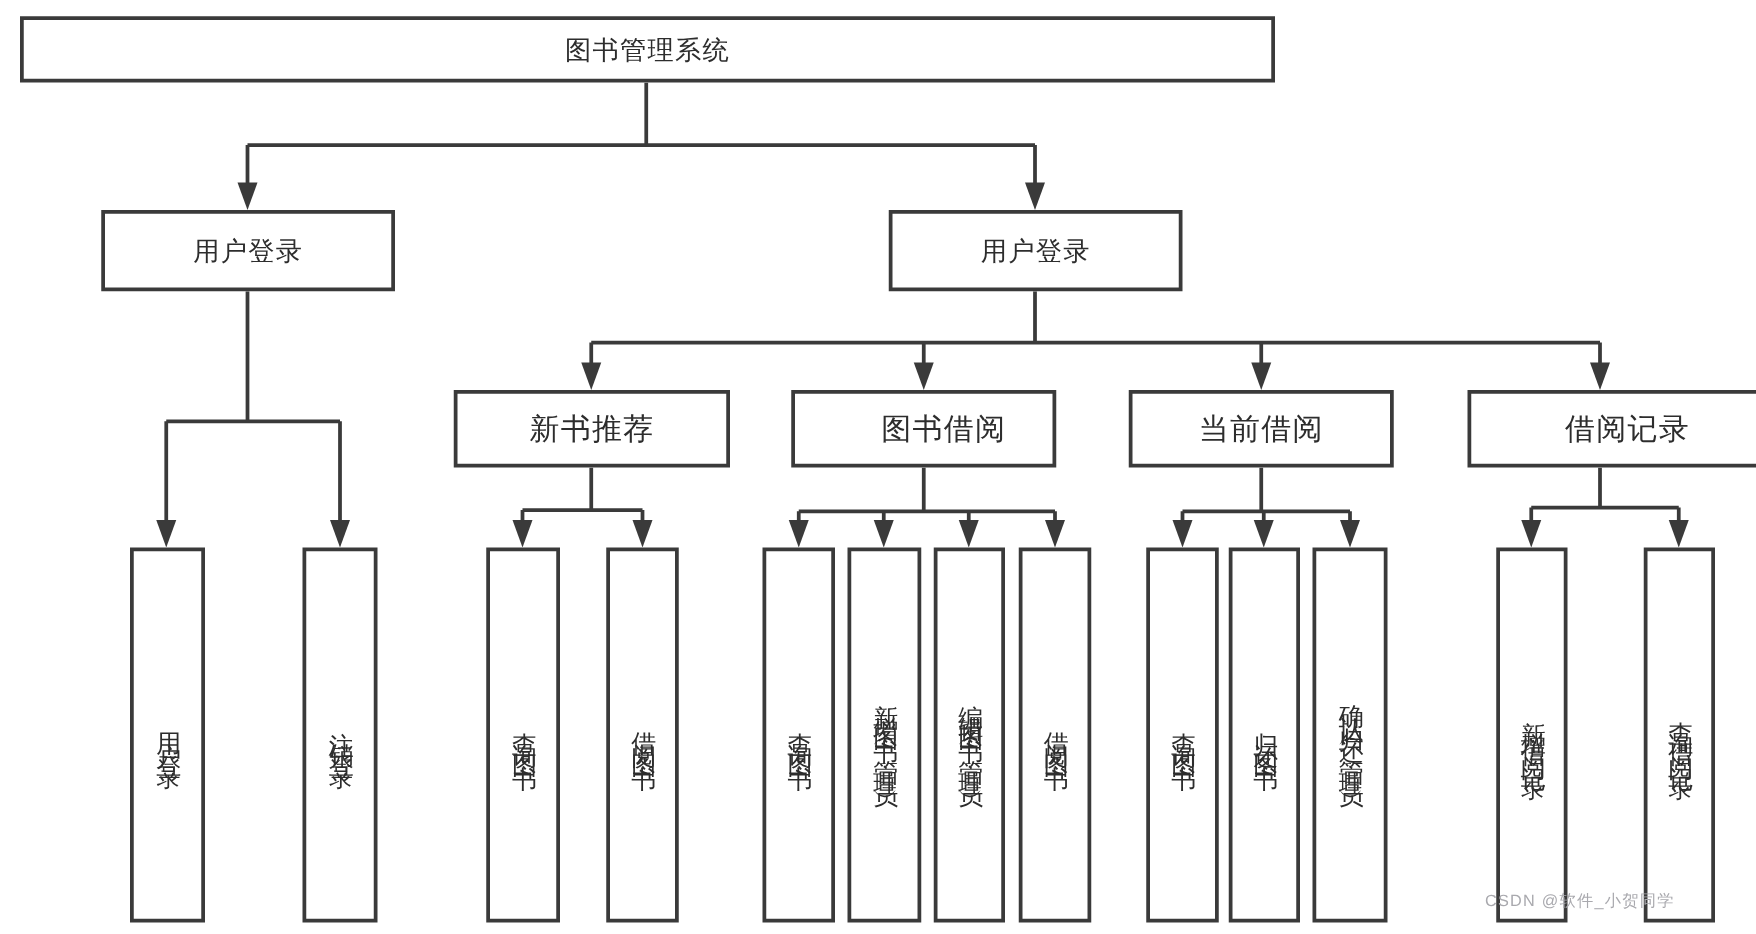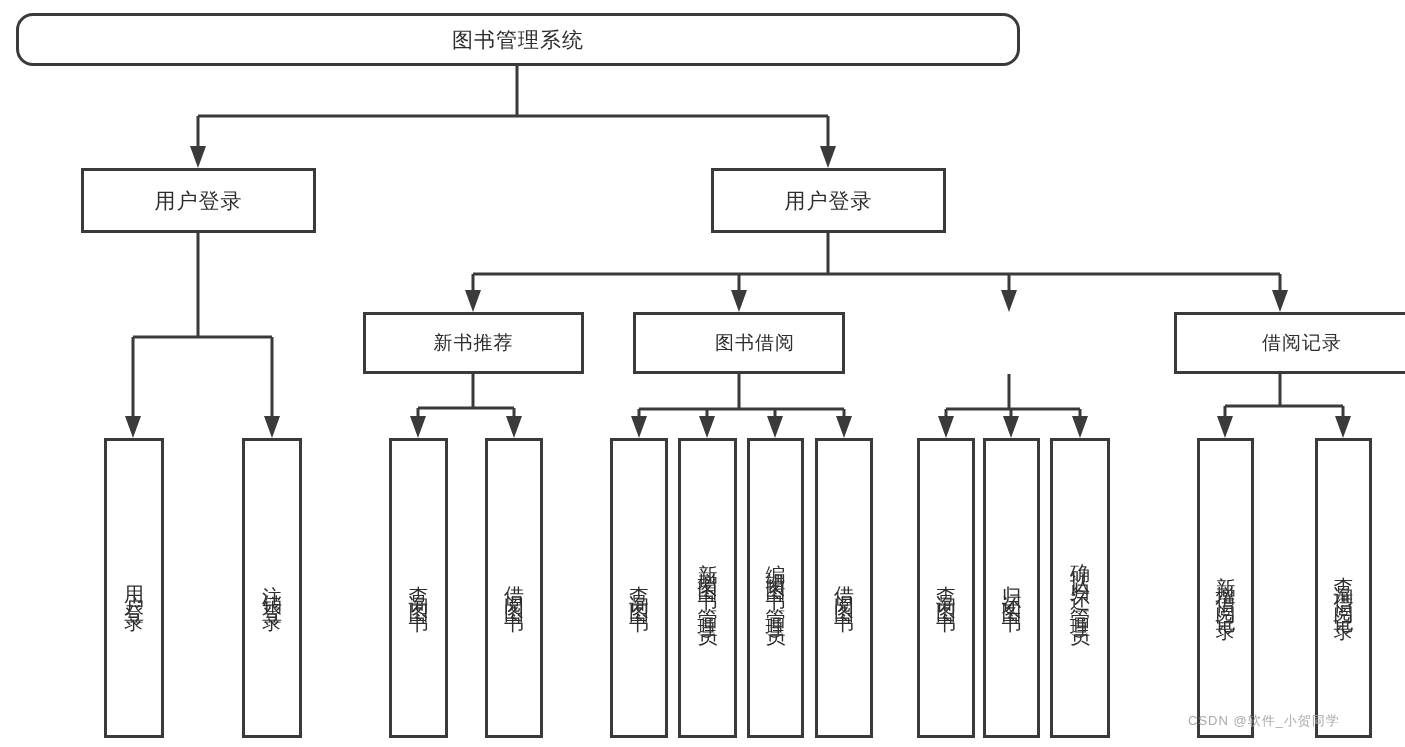--- a/index.html
+++ b/index.html
@@ -20,23 +20,23 @@
     position: absolute;
     box-sizing: border-box;
     border: 3px solid #3a3a3a;
     background: #ffffff;
     display: flex;
     align-items: center;
     justify-content: center;
     color: #2d2d2d;
     text-align: center;
   }
-  .node.root { font-size: 21px; letter-spacing: 1px; border-radius: 17px; }
+  .node.root { font-size: 21px; letter-spacing: 1px; }
   .node.h2   { font-size: 21px; letter-spacing: 1px; }
-  .node.h3   { font-size: 19px; letter-spacing: 1px; }
+  .node.h3   { font-size: 24px; letter-spacing: 1px; }
   .node.leaf {
     writing-mode: vertical-rl;
     text-orientation: mixed;
     font-size: 20px;
     letter-spacing: 9px;
     line-height: 1.05;
   }
   .watermark {
     position: absolute;
     left: 1188px;
@@ -92,20 +92,21 @@
     </g>
   </svg>
 
   <div class="node root" style="left:16px; top:13px; width:1004px; height:53px;">图书管理系统</div>
 
   <div class="node h2" style="left:81px; top:168px; width:235px; height:65px;">用户登录</div>
   <div class="node h2" style="left:711px; top:168px; width:235px; height:65px;">用户登录</div>
 
   <div class="node h3" style="left:363px; top:312px; width:221px; height:62px;">新书推荐</div>
   <div class="node h3" style="left:633px; top:312px; width:212px; height:62px;padding-left:32px;">图书借阅</div>
+  <div class="node h3" style="left:903px; top:312px; width:212px; height:62px;">当前借阅</div>
   <div class="node h3" style="left:1174px; top:312px; width:256px; height:62px;">借阅记录</div>
 
   <div class="node leaf" style="left:104px; top:438px; width:60px; height:300px;">用户登录</div>
   <div class="node leaf" style="left:242px; top:438px; width:60px; height:300px;">注销登录</div>
 
   <div class="node leaf" style="left:389px; top:438px; width:59px; height:300px;">查询图书</div>
   <div class="node leaf" style="left:485px; top:438px; width:58px; height:300px;">借阅图书</div>
 
   <div class="node leaf" style="left:610px; top:438px; width:58px; height:300px;">查询图书</div>
   <div class="node leaf" style="left:678px; top:438px; width:59px; height:300px;">新增图书（管理员）</div>

